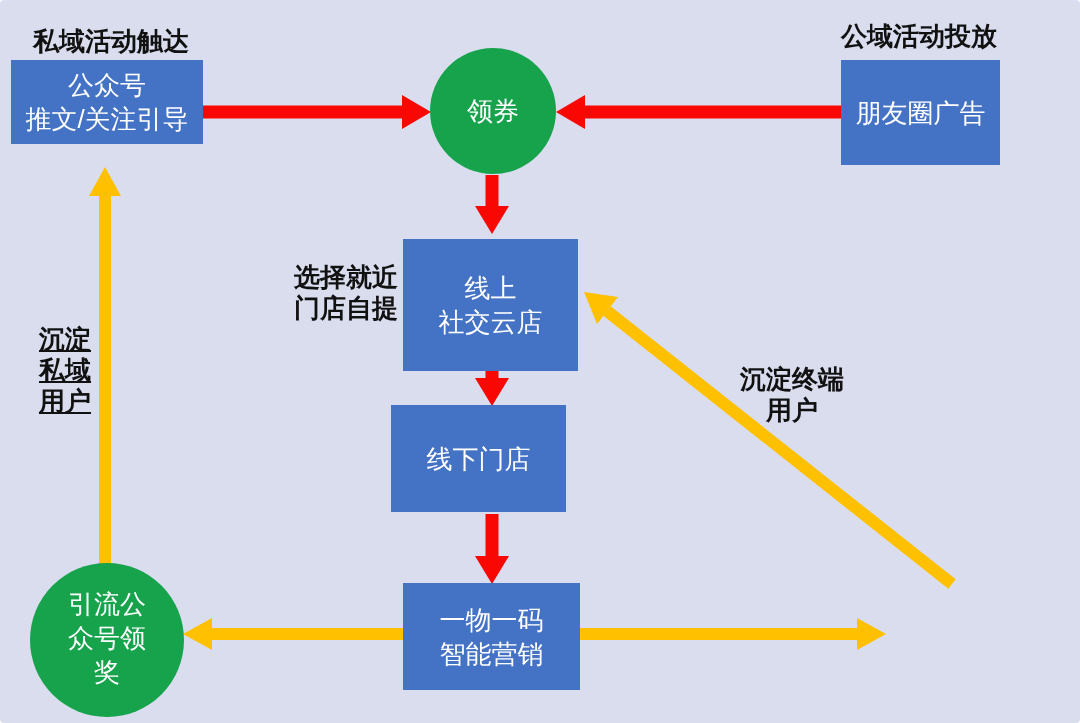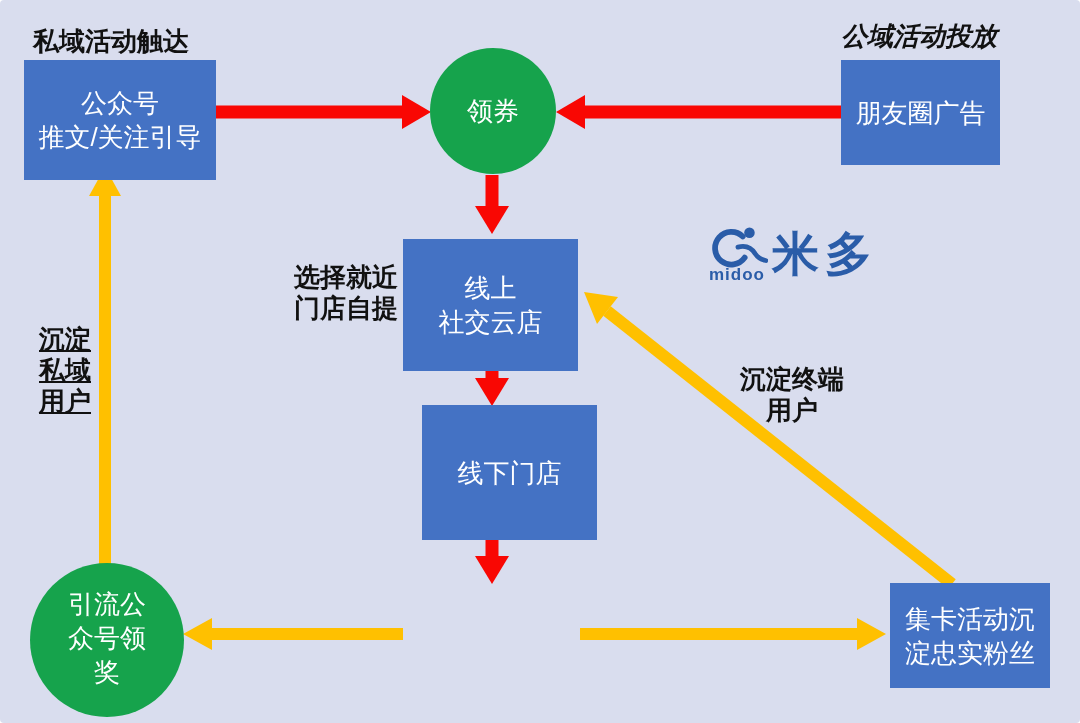--- a/index.html
+++ b/index.html
@@ -78,58 +78,47 @@
       <polygon class="head-yellow" points="857,618 857,650 886,634"></polygon>
     </g>
     <g>
       <line class="shaft-yellow" x1="952" y1="584" x2="607" y2="311" stroke-width="12"></line>
       <polygon class="head-yellow" points="584,292 618,297 597,324"></polygon>
     </g>
   </svg>
 
   <div class="label" style="left:33px;top:26px;width:170px;text-align:left;">私域活动触达</div>
 
-  <div class="node box" style="left:24px;top:60px;width:192px;height:120px;">公众号
+  <div class="node box" style="left:11px;top:60px;width:192px;height:84px;">公众号
 推文/关注引导</div>
 
-  <div class="label" style="left:841px;top:21px;width:160px;text-align:left;font-style:italic;">公域活动投放</div>
+  <div class="label" style="left:841px;top:21px;width:160px;text-align:left;">公域活动投放</div>
 
   <div class="node circle" style="left:430px;top:48px;width:126px;height:126px;">领券</div>
 
   <div class="node box" style="left:841px;top:60px;width:159px;height:105px;">朋友圈广告</div>
 
   <div class="label" style="left:288px;top:262px;width:116px;">选择就近
 门店自提</div>
 
   <div class="node box" style="left:403px;top:239px;width:175px;height:132px;">线上
 社交云店</div>
 
 
-  <div class="node box" style="left:422px;top:405px;width:175px;height:135px;">线下门店</div>
+  <div class="node box" style="left:391px;top:405px;width:175px;height:107px;">线下门店</div>
 
+  <div class="node box" style="left:403px;top:583px;width:177px;height:107px;">一物一码
+智能营销</div>
 
-  <div class="node box" style="left:890px;top:583px;width:160px;height:105px;">集卡活动沉
-淀忠实粉丝</div>
 
   <div class="node circle" style="left:30px;top:563px;width:154px;height:154px;font-family:Liberation Mono, monospace;">引流公
 众号领
 奖</div>
 
   <div class="label" style="left:36px;top:324px;width:58px;text-decoration:underline;">沉淀
 私域
 用户</div>
 
   <div class="label" style="left:728px;top:364px;width:128px;font-family:Liberation Serif, serif;">沉淀终端
 用户</div>
 
-  <div class="logo">
-    <div class="logo-mark">
-      <svg width="62" height="46" viewBox="0 0 64 48">
-        <path d="M 38 11 A 17 17 0 1 0 40 33" fill="none" stroke="var(--logo-blue)" stroke-width="6" stroke-linecap="round"></path>
-        <circle cx="45" cy="7" r="5.5" fill="var(--logo-blue)"></circle>
-        <path d="M 33 22 Q 45 19 51 29 Q 55 35 62 36" fill="none" stroke="var(--logo-blue)" stroke-width="5" stroke-linecap="round"></path>
-      </svg>
-      <div class="logo-name">midoo</div>
-    </div>
-    <div class="logo-brand">米多</div>
-  </div>
 
 </div>
 
 </body></html>

